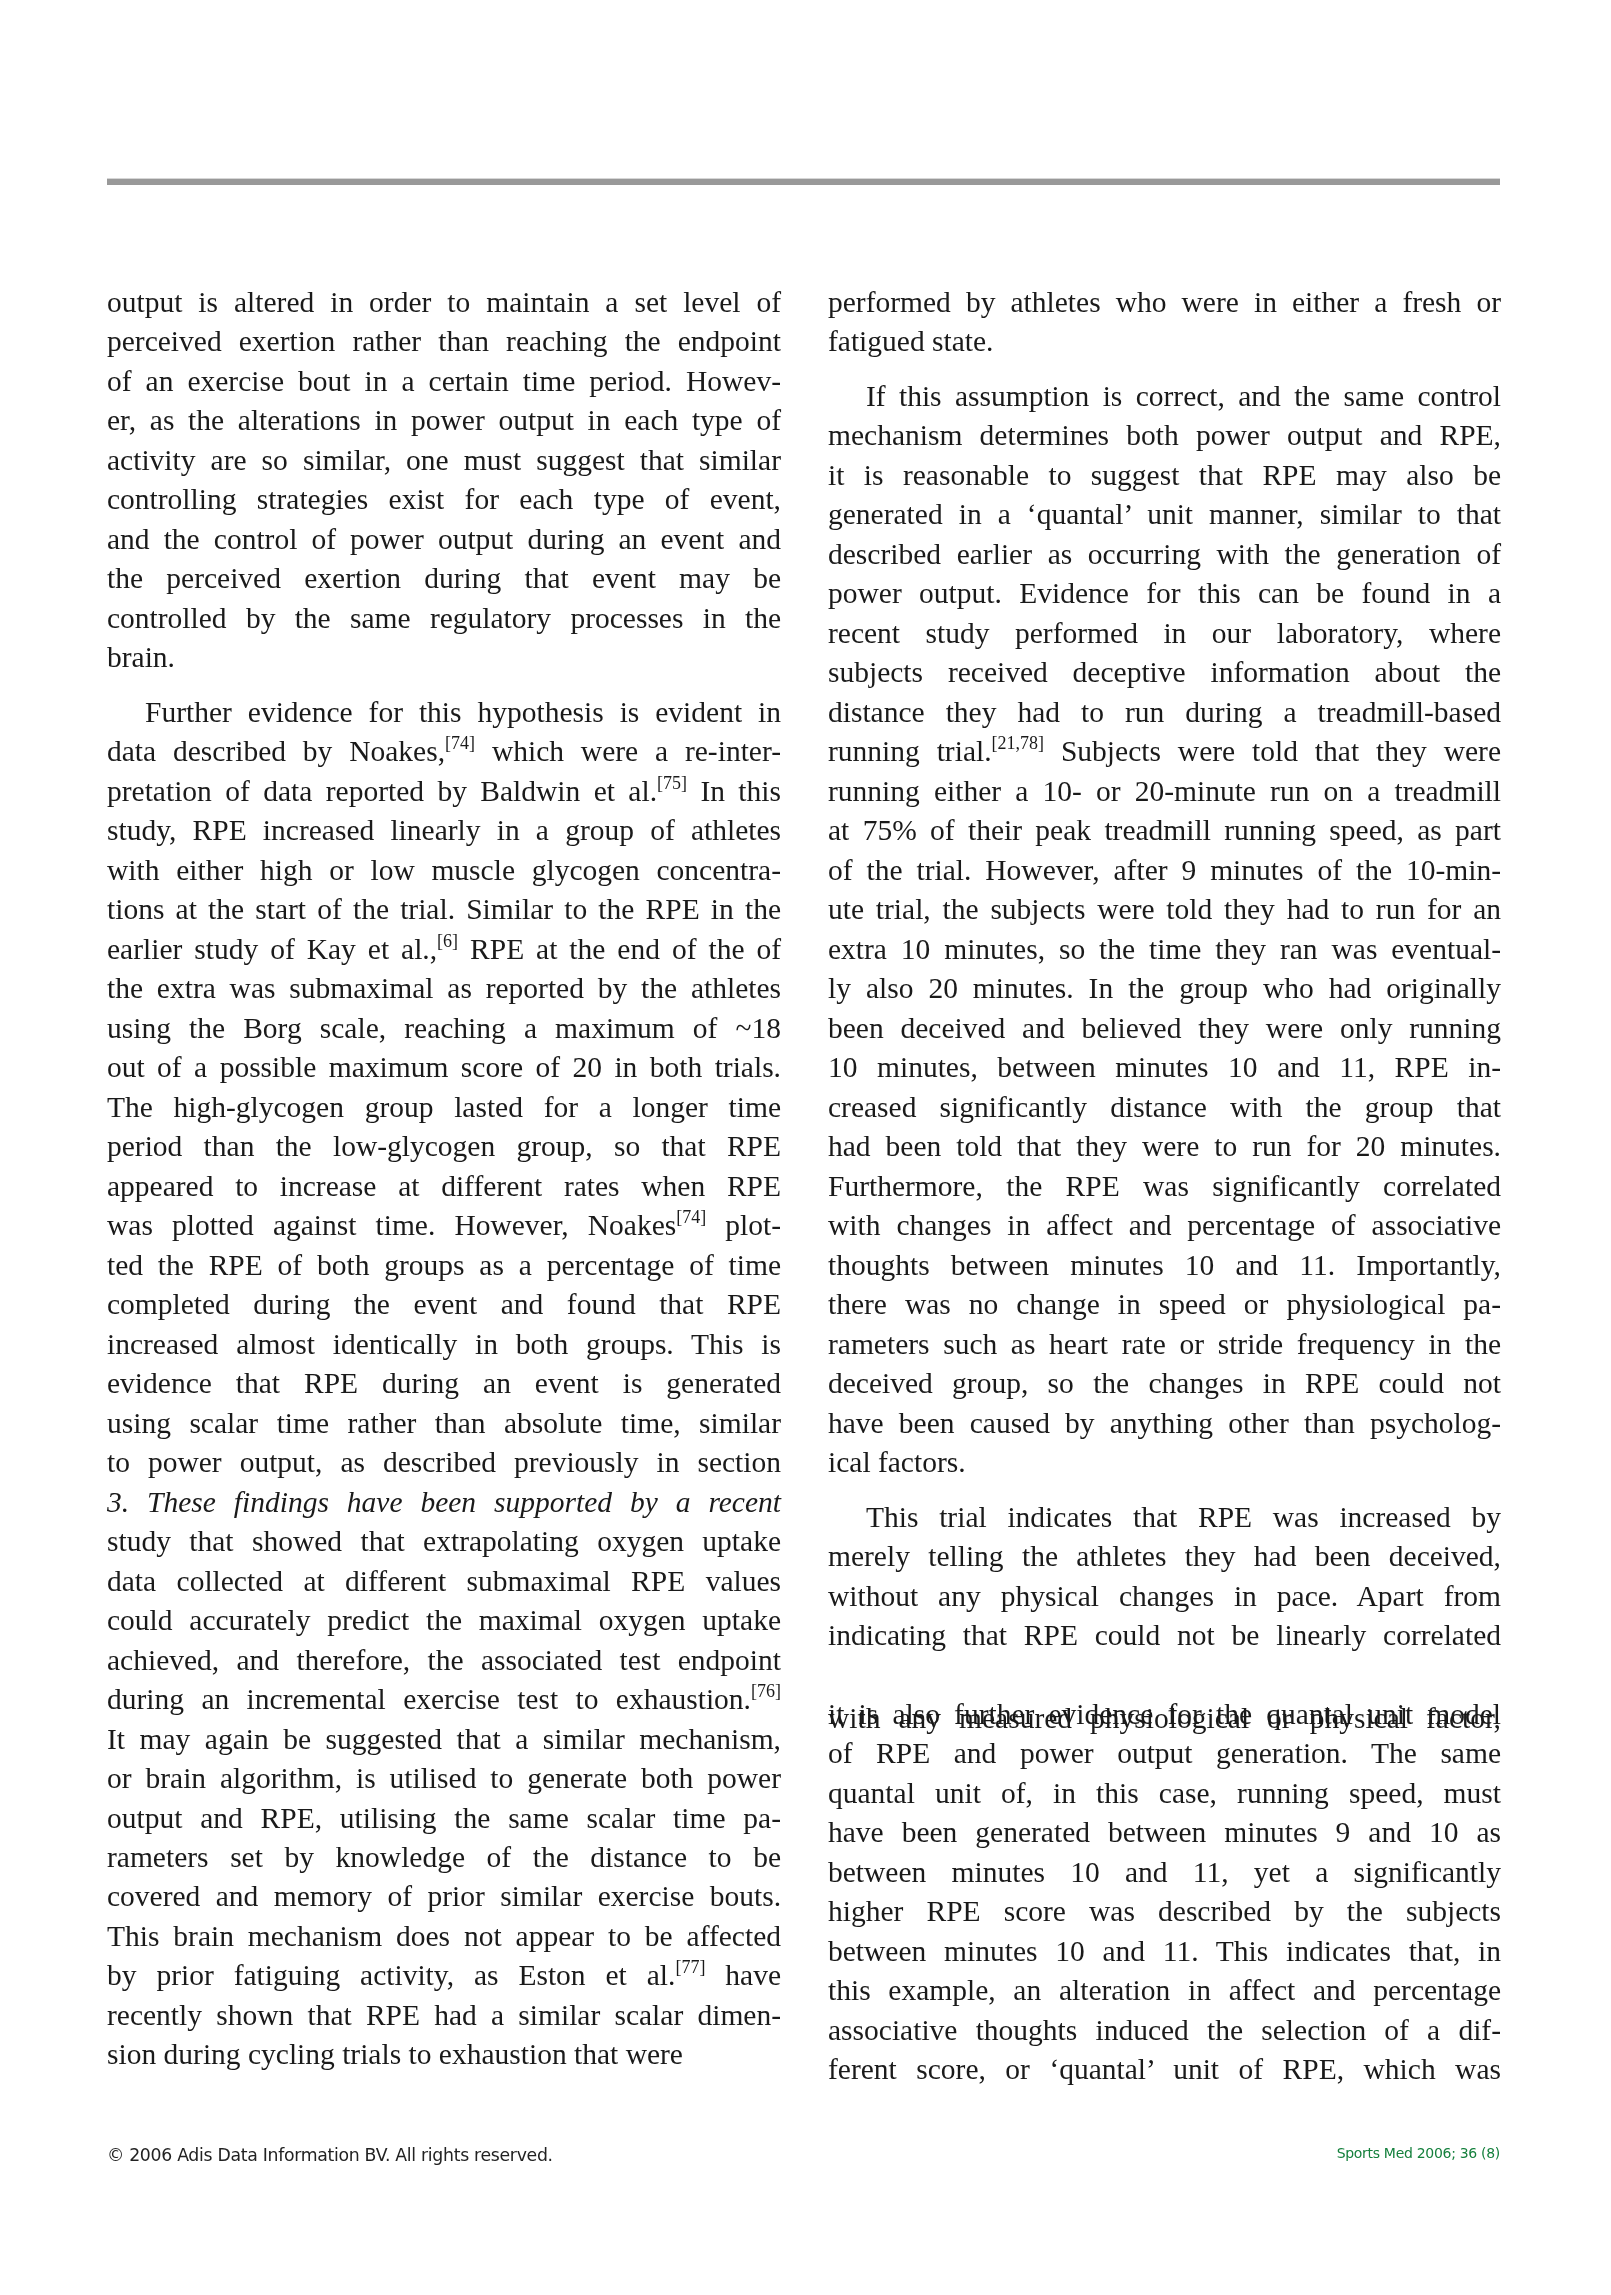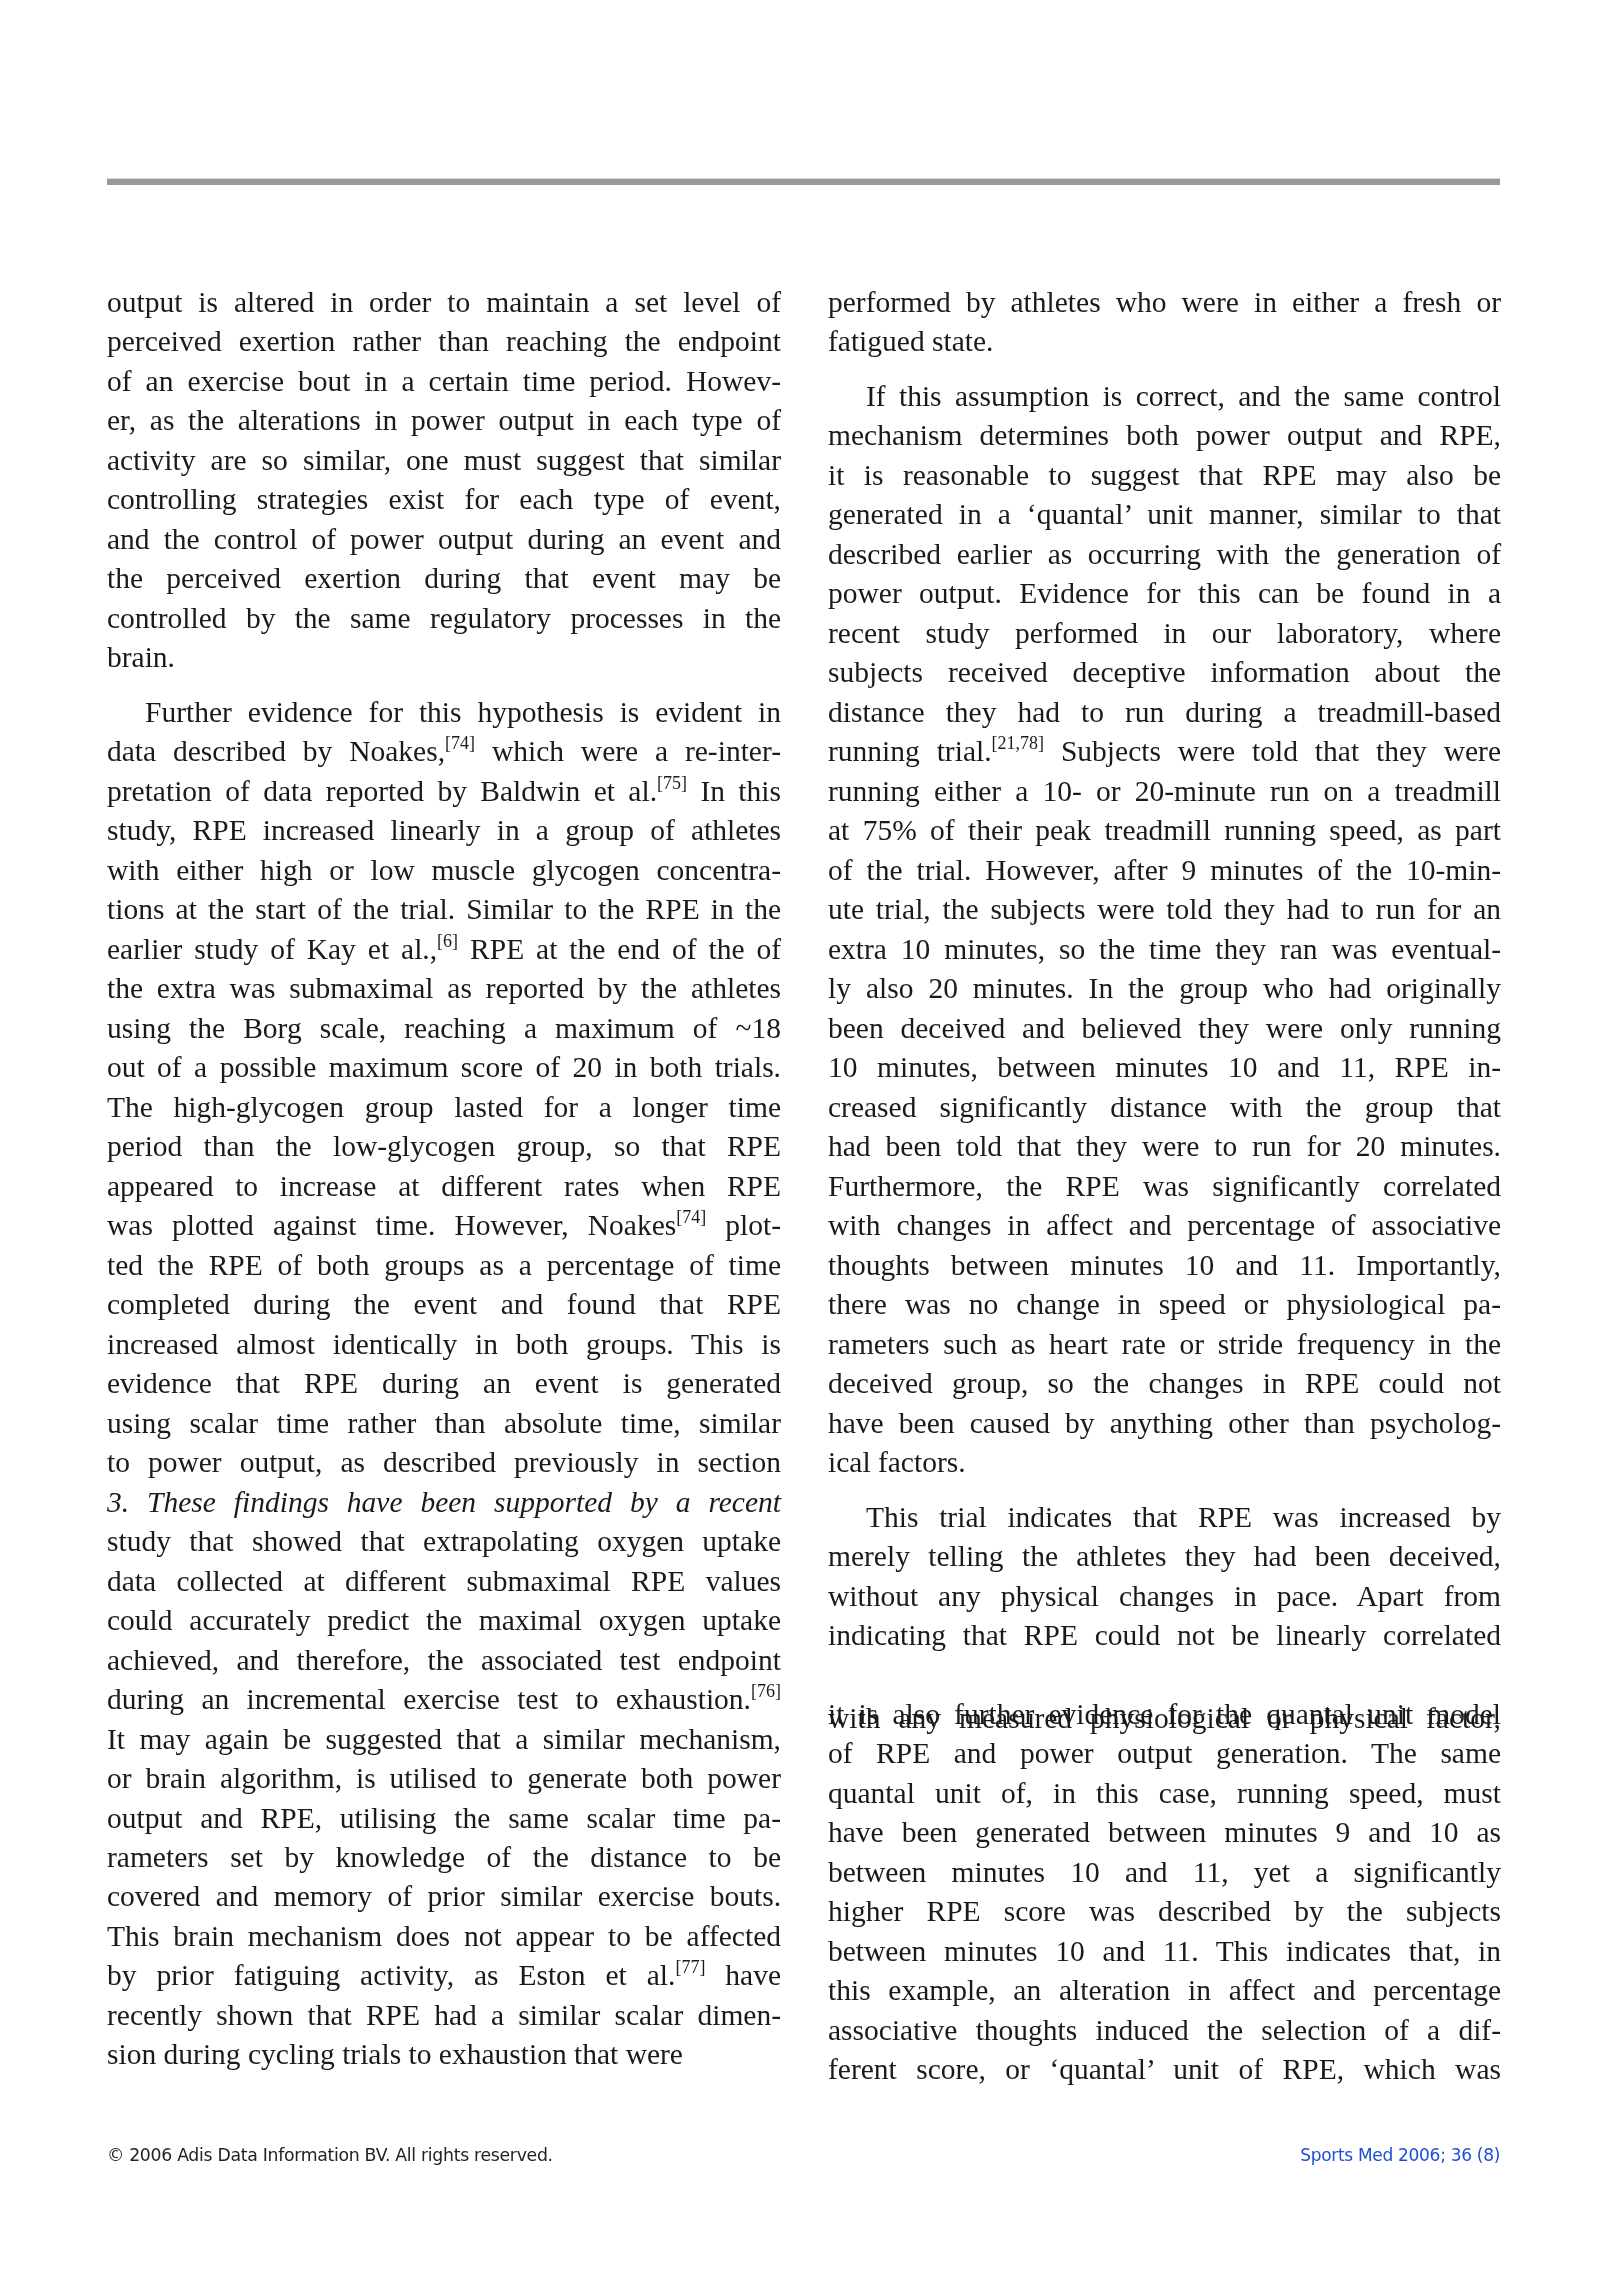--- a/index.html
+++ b/index.html
@@ -20,21 +20,21 @@
     font-family: "Liberation Serif", serif; font-size: 29.5px; color: #1a1a1a;
     white-space: nowrap; line-height: 1;
     text-align: justify; text-align-last: justify;
   }
   .line.last { text-align: left; text-align-last: left; }
   .line.indent { text-indent: 38px; }
   sup.ref { font-size: 18px; vertical-align: 0; position: relative; top: -11.8px; line-height: 0; }
 
   .footer { position: absolute; left: 107px; top: 2145px; width: 1393px; height: 23.6px; }
   .footer-left { position: absolute; left: 0; top: 0; font-family: "DejaVu Sans", sans-serif; font-size: 17.3px; color: #222; white-space: nowrap; letter-spacing: -0.3px; }
-  .footer-right { position: absolute; right: 0; top: 0; font-family: "DejaVu Sans", sans-serif; font-size: 17px; color: #1d4ed8; white-space: nowrap; letter-spacing: -0.3px; }
+  .footer-right { position: absolute; right: 0; top: 0; font-family: "DejaVu Sans", sans-serif; font-size: 14px; color: #15803d; white-space: nowrap; letter-spacing: -0.3px; }
 </style>
 </head>
 <body>
 
 <div class="page">
 
   <div class="head-rule"></div>
 
   <div class="column col-left">
       <div class="line" style="top: 288px;">output is altered in order to maintain a set level of</div>

